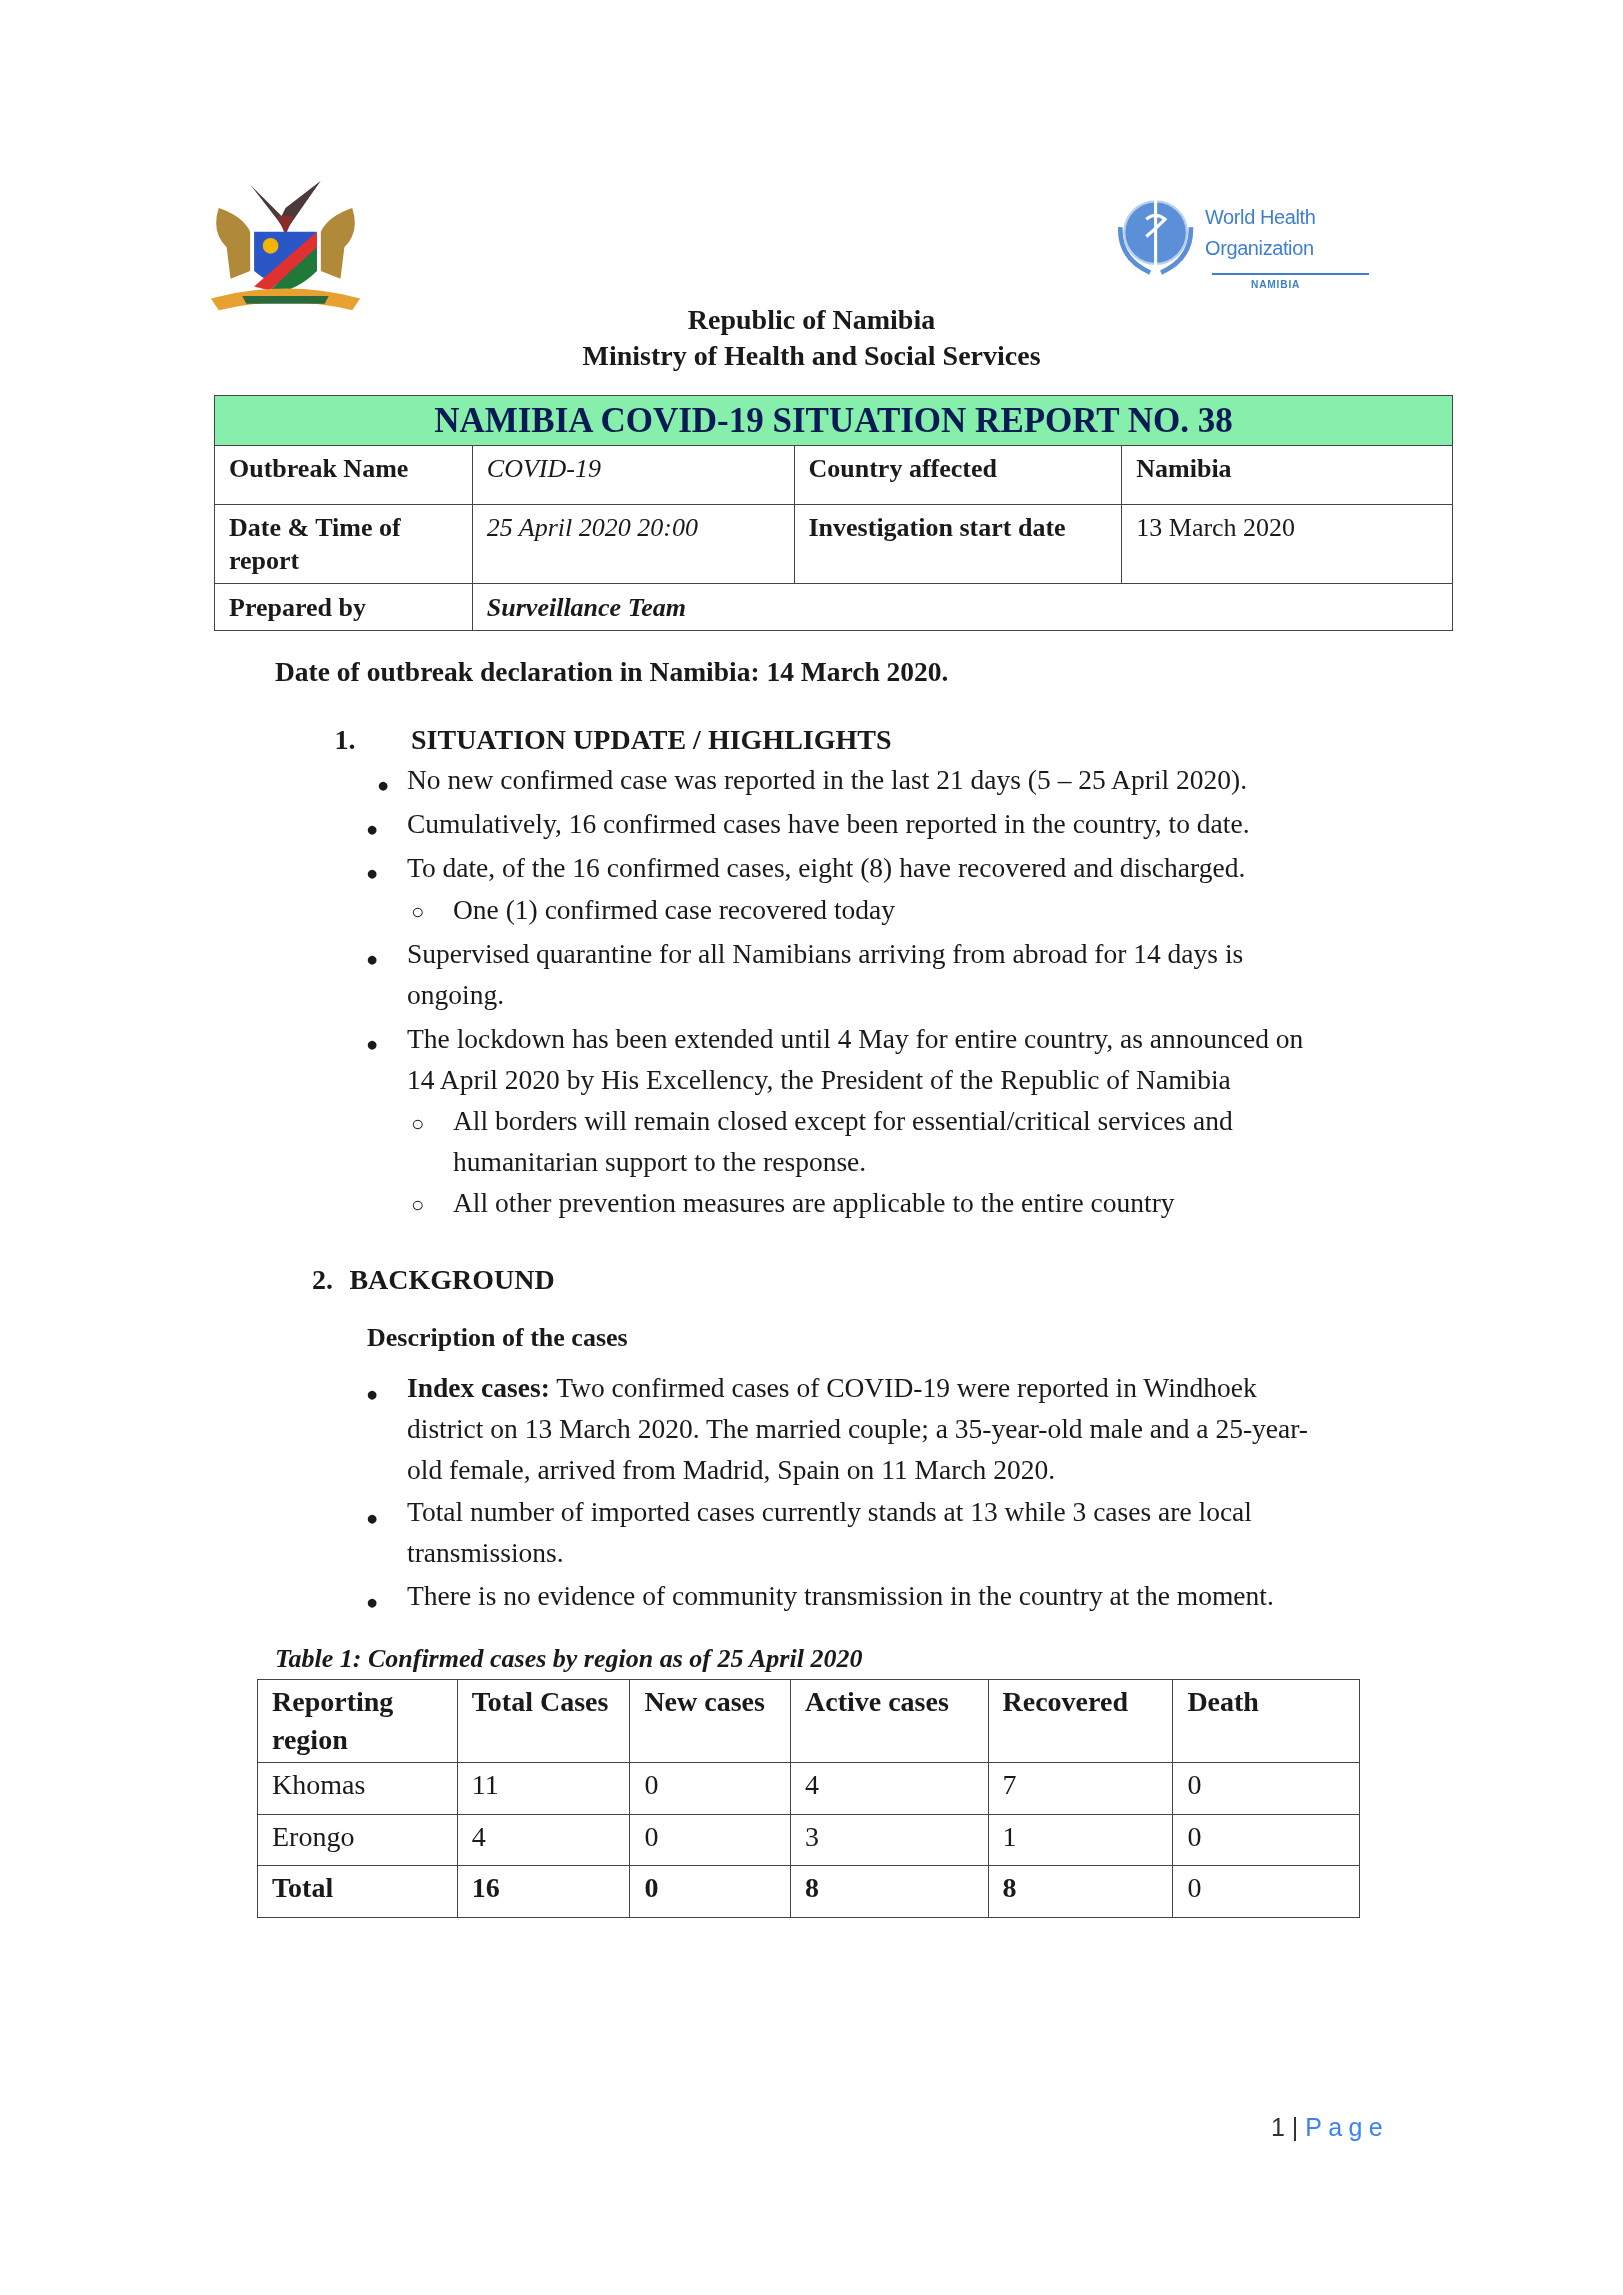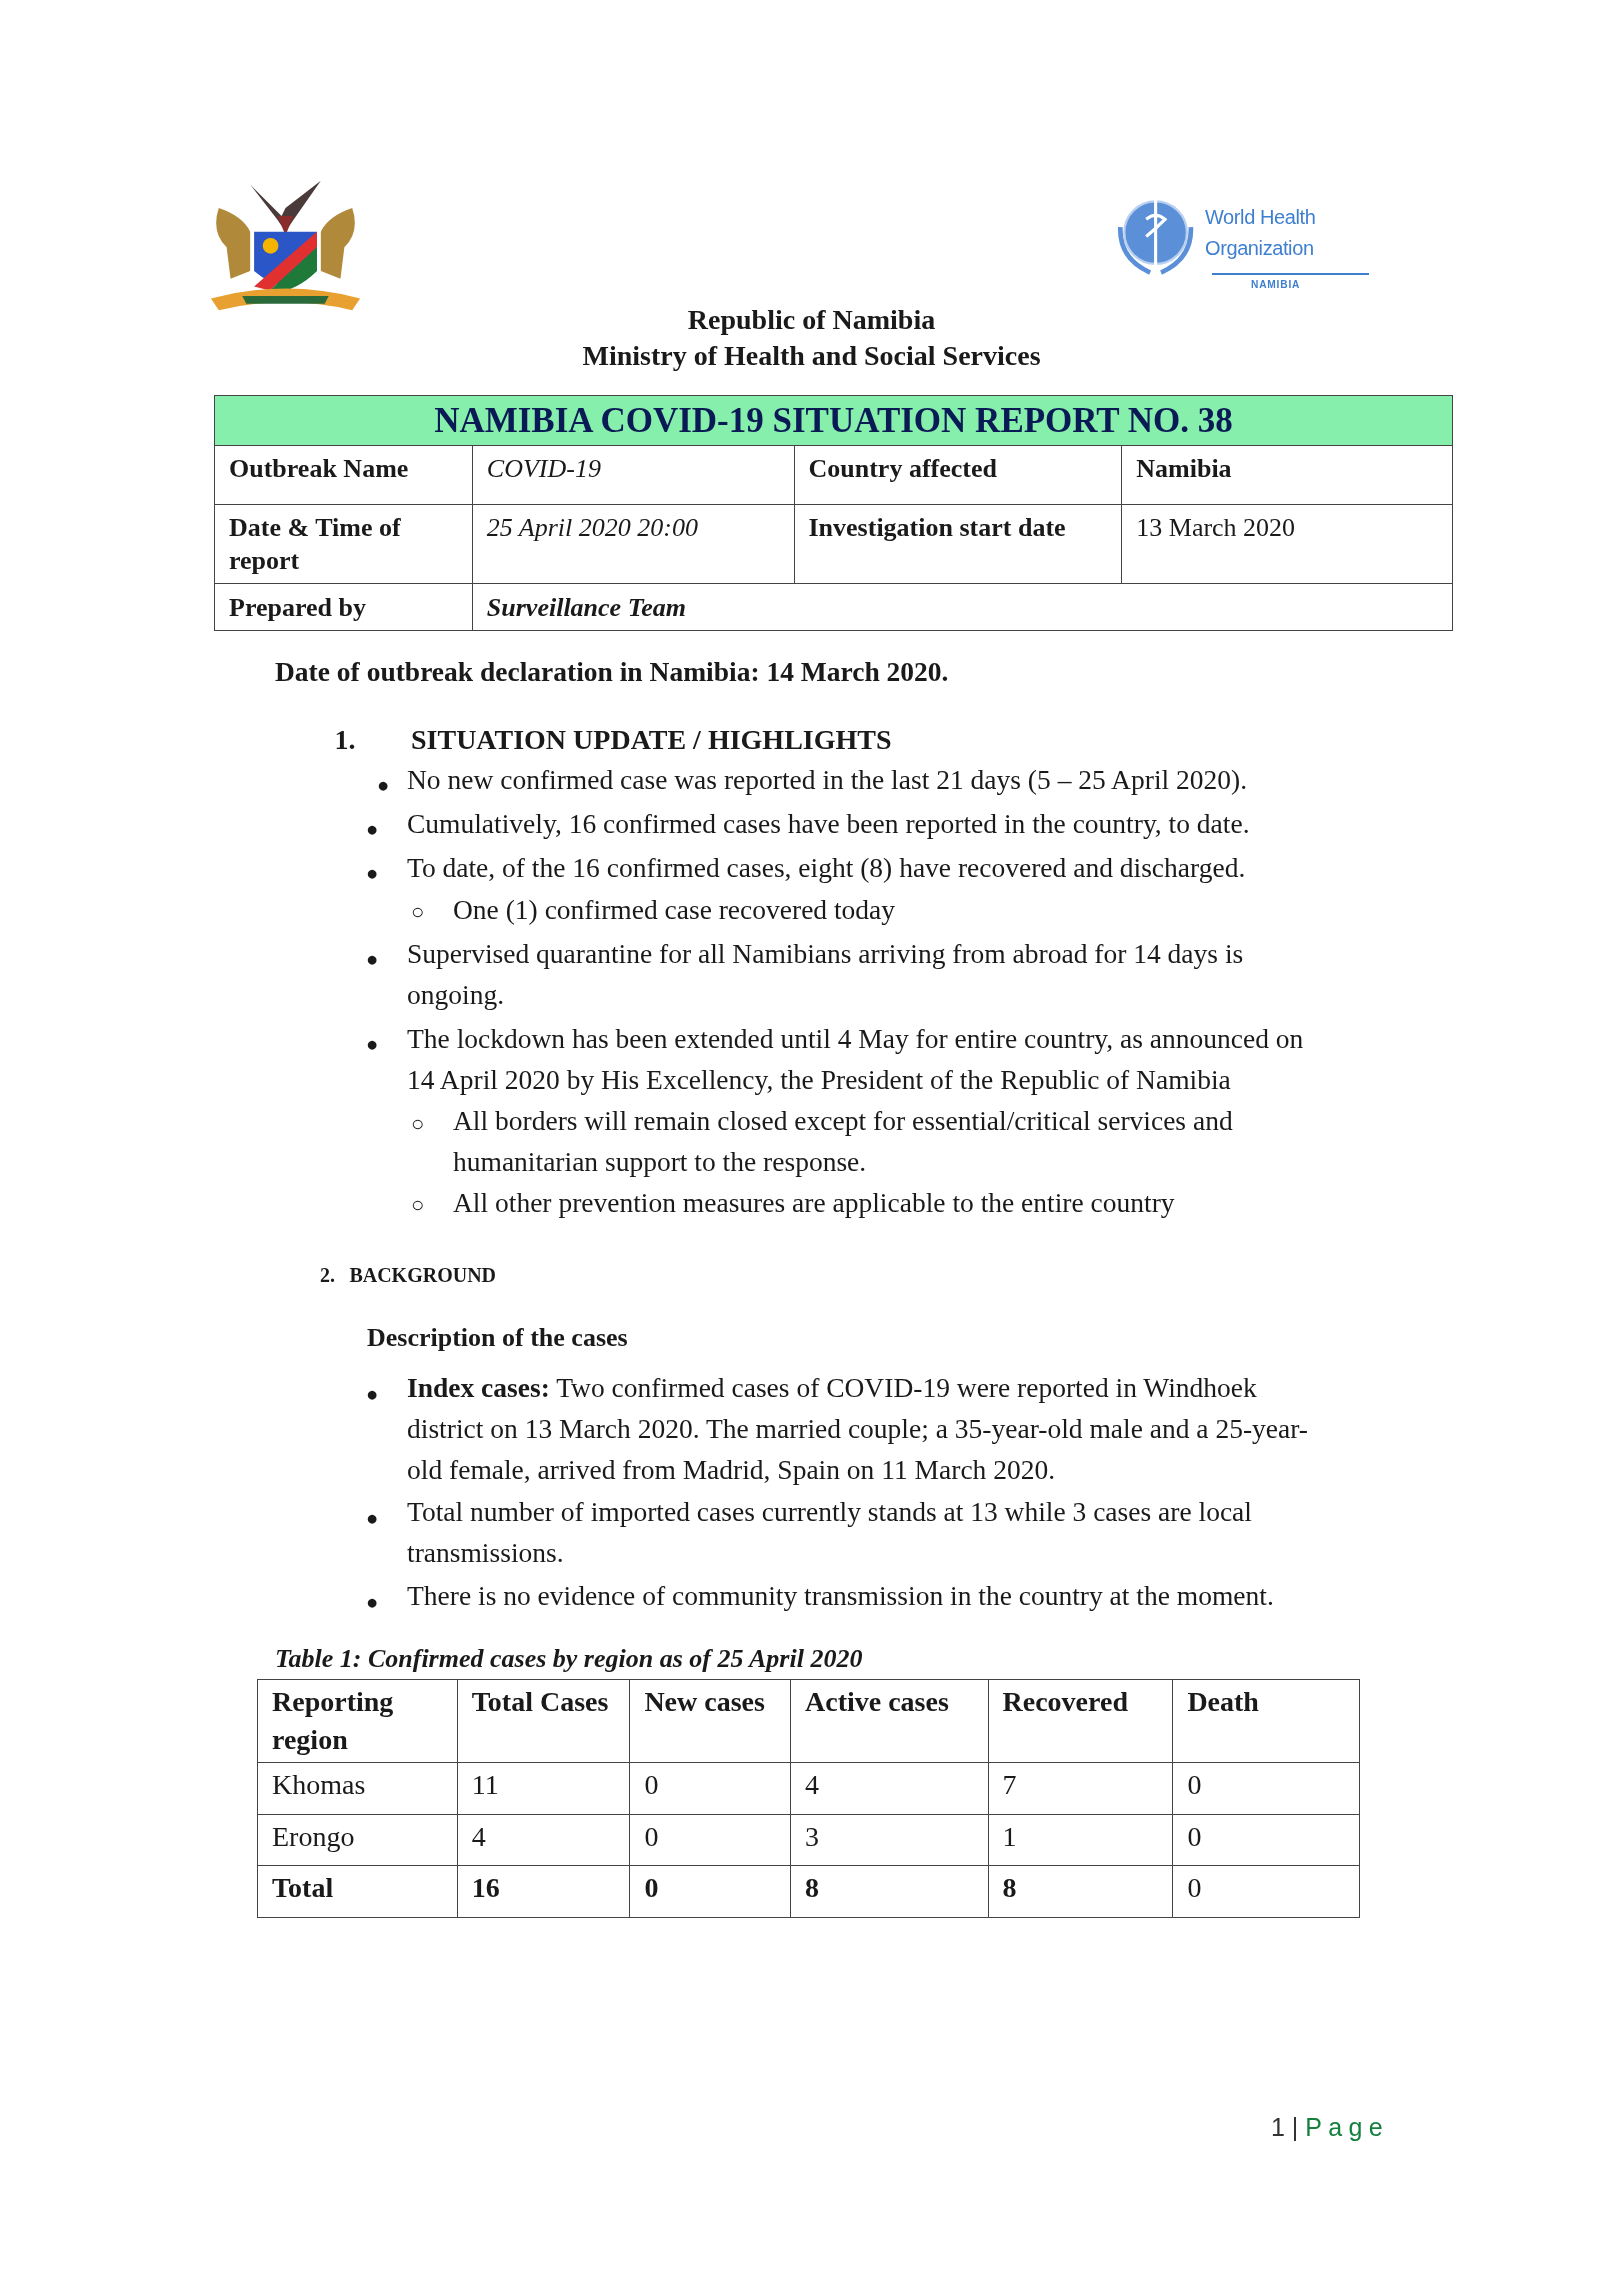--- a/index.html
+++ b/index.html
@@ -31,32 +31,32 @@
   .declaration { left: 275px; top: 656px; font-weight: bold; font-size: 27.5px; }
 
   .sec1-title { left: 336px; top: 724px; font-weight: bold; font-size: 28px; }
   .sec1-num { position: absolute; left: -1.6px; }
   .sec1-title .txt { position: absolute; left: 75px; white-space: nowrap; }
 
   .para { font-size: 27.5px; line-height: 42px; }
   .bullet { position: absolute; font-size: 20.4px; }
   .sub-bullet { position: absolute; font-size: 22px; }
 
-  .sec2-title { left: 320px; top: 1264px; font-weight: bold; font-size: 20px; }
+  .sec2-title { left: 312px; top: 1264px; font-weight: bold; font-size: 28px; }
   .desc-title { left: 367px; top: 1323px; font-weight: bold; font-size: 26px; font-family: Liberation Serif, serif; }
 
   .tbl-caption { left: 275px; top: 1644px; font-style: italic; font-weight: bold; font-size: 26px; }
   .cases-table { left: 257px; top: 1679px; width: 1103px; border-collapse: collapse; }
   .cases-table th, .cases-table td { border: 1.6px solid #444; font-size: 28px; padding: 3.1px 14px; text-align: left; vertical-align: top; line-height: 38px; }
   .cases-table th { font-weight: bold; height: 75px; }
   .cases-table td { height: 44px; }
   .cases-table tr.total td { font-weight: bold; }
 
   .pagenum { left: 1271px; top: 2113px; font-family: "Liberation Sans", "DejaVu Sans", sans-serif; font-size: 25px; color: #333; }
-  .pagenum .pg { color: #15803d; letter-spacing: 6.3px; }
+  .pagenum .pg { color: #3b82f6; letter-spacing: 6.3px; }
 </style>
 </head>
 <body>
 
 <div class="abs coat">
   <svg width="181" height="157" viewBox="0 0 230 200">
     <path d="M70 30 L110 70 L115 60 L160 25 L125 75 L115 90 L105 75 Z" fill="#4a3a3a"></path>
     <path d="M105 70 L115 95 L125 70 Z" fill="#8b2c2c"></path>
     <path d="M30 60 Q20 90 40 110 L45 150 L70 140 L70 90 Q60 70 30 60 Z" fill="#b08a3a"></path>
     <path d="M200 60 Q210 90 190 110 L185 150 L160 140 L160 90 Q170 70 200 60 Z" fill="#b08a3a"></path>

